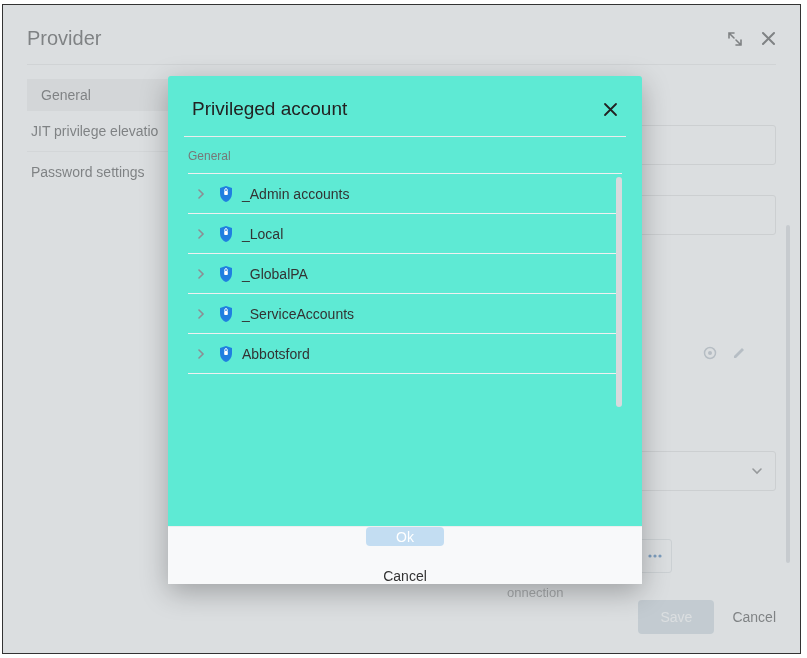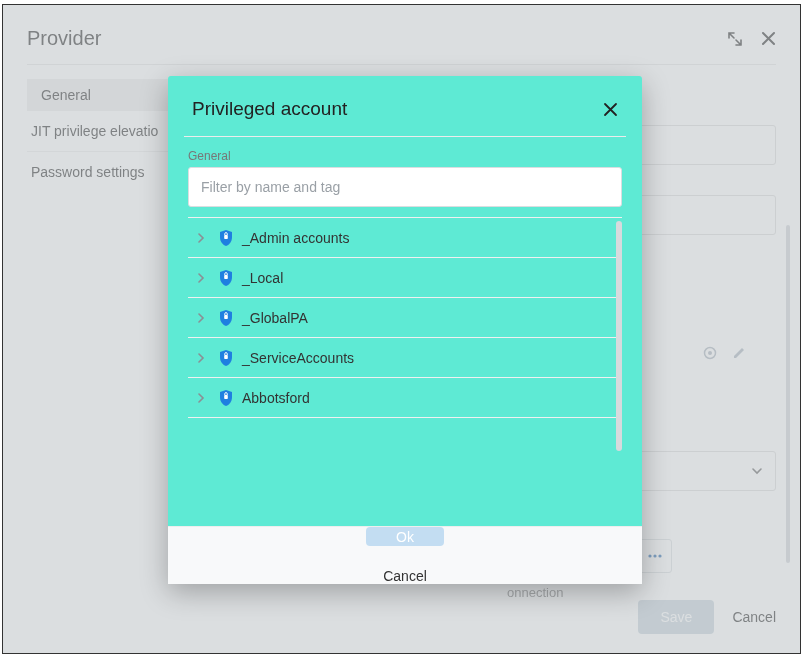--- a/index.html
+++ b/index.html
@@ -329,21 +329,20 @@
       <span>
         <svg width="15" height="15" viewBox="0 0 15 15">
             <path d="M2 2 L13 13 M13 2 L2 13" stroke="#222" stroke-width="1.8" stroke-linecap="round"></path>
           </svg>
       </span>
     </div>
     <div class="m-div"></div>
 
     <div class="m-body">
       <div class="m-filter-label">General</div>
-      <input class="m-filter" placeholder="Filter by name and tag" style="">
 
       <div class="tree">
 
         <div class="tree-row first">
           <span class="chev">
             <svg width="10" height="10" viewBox="0 0 10 10">
                 <path d="M3 1 L7 5 L3 9" stroke="#8b8f94" stroke-width="1.6" fill="none" stroke-linecap="round"></path>
               </svg>
           </span>
           <span>

